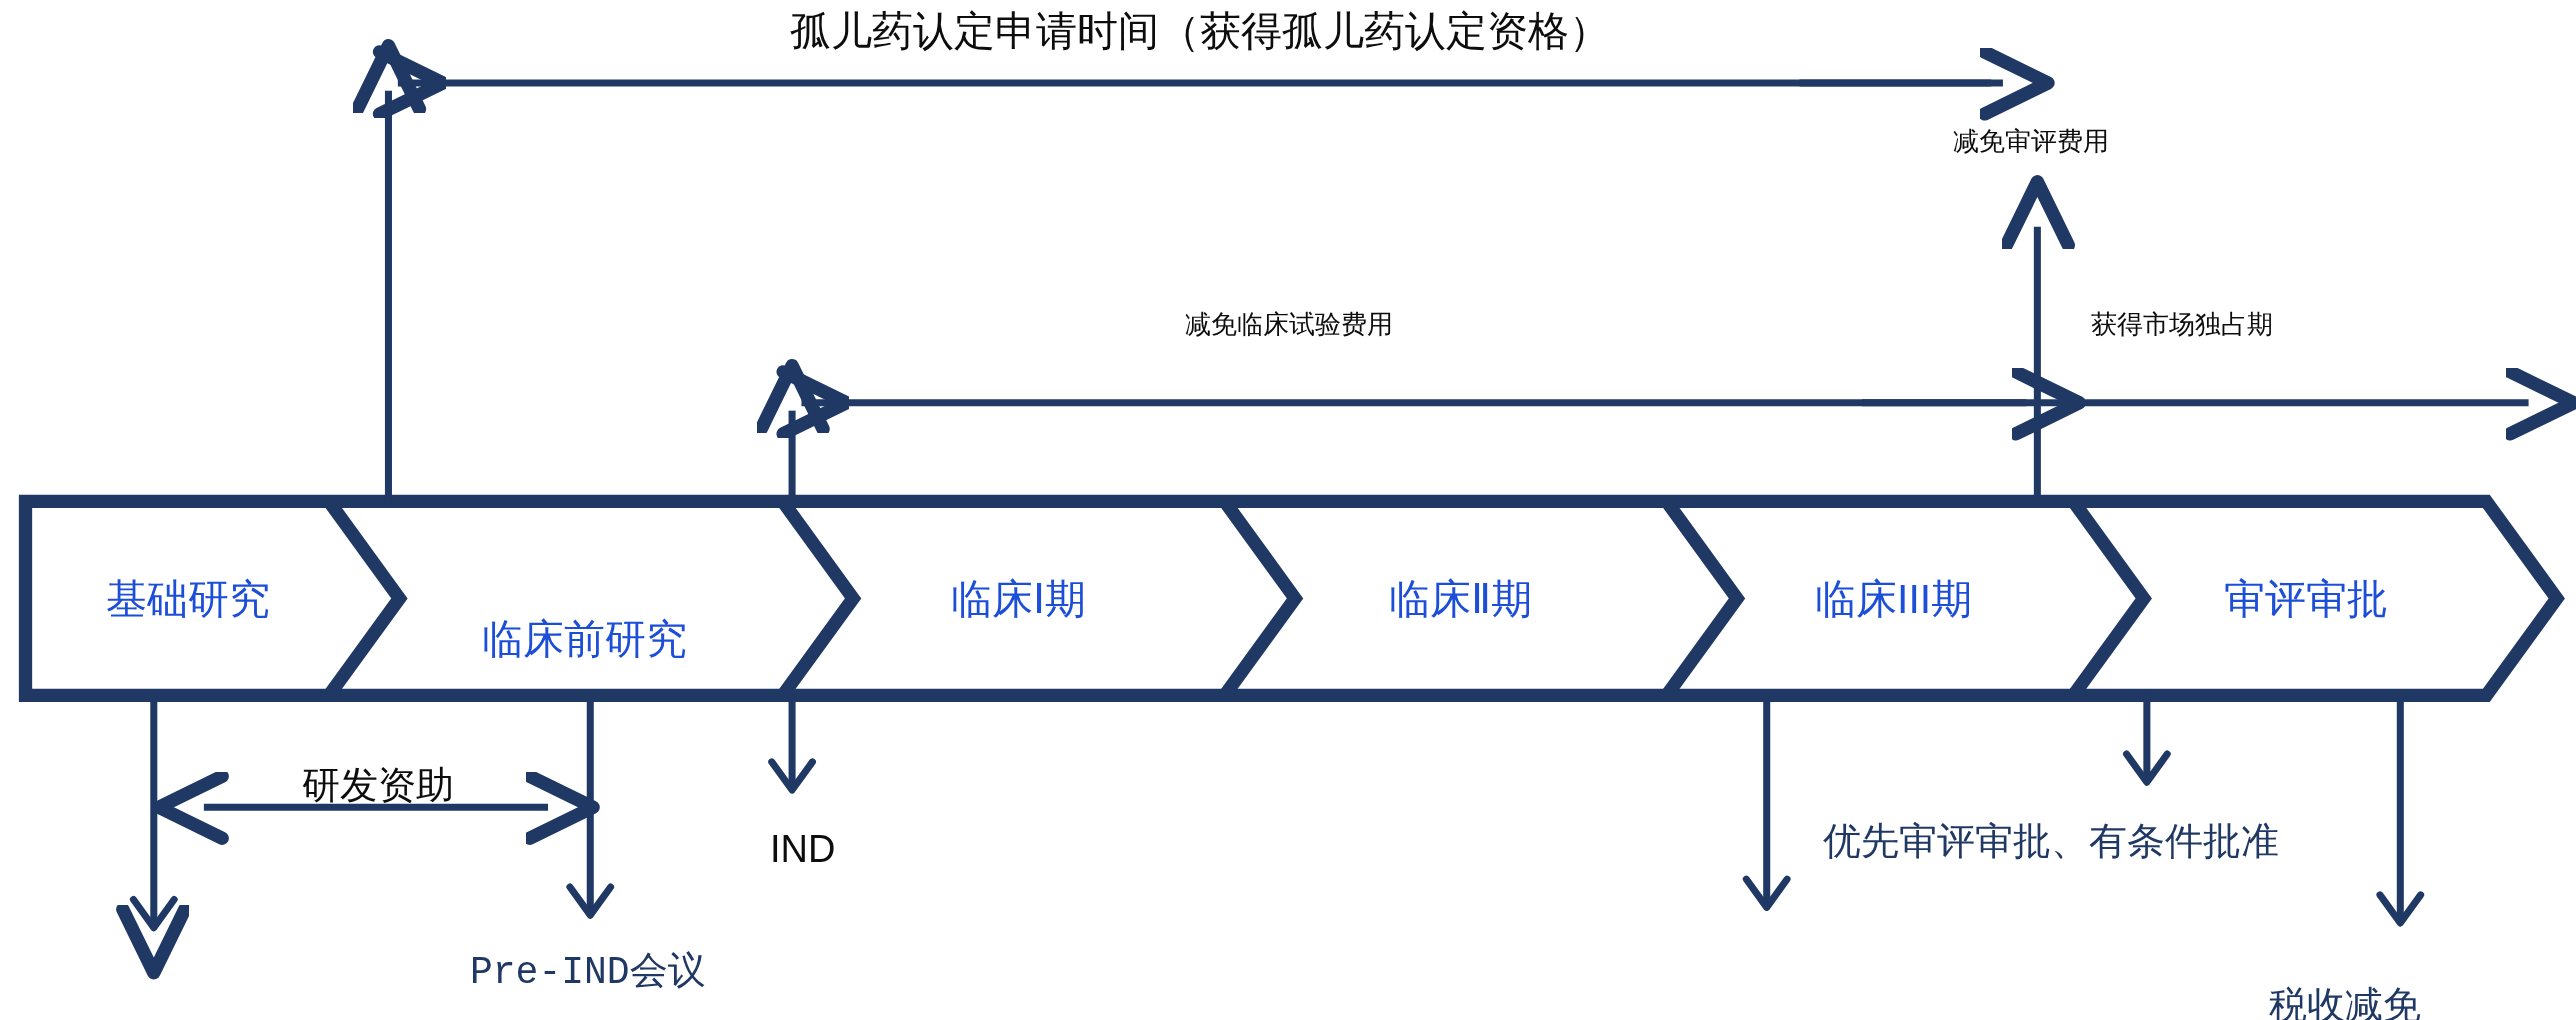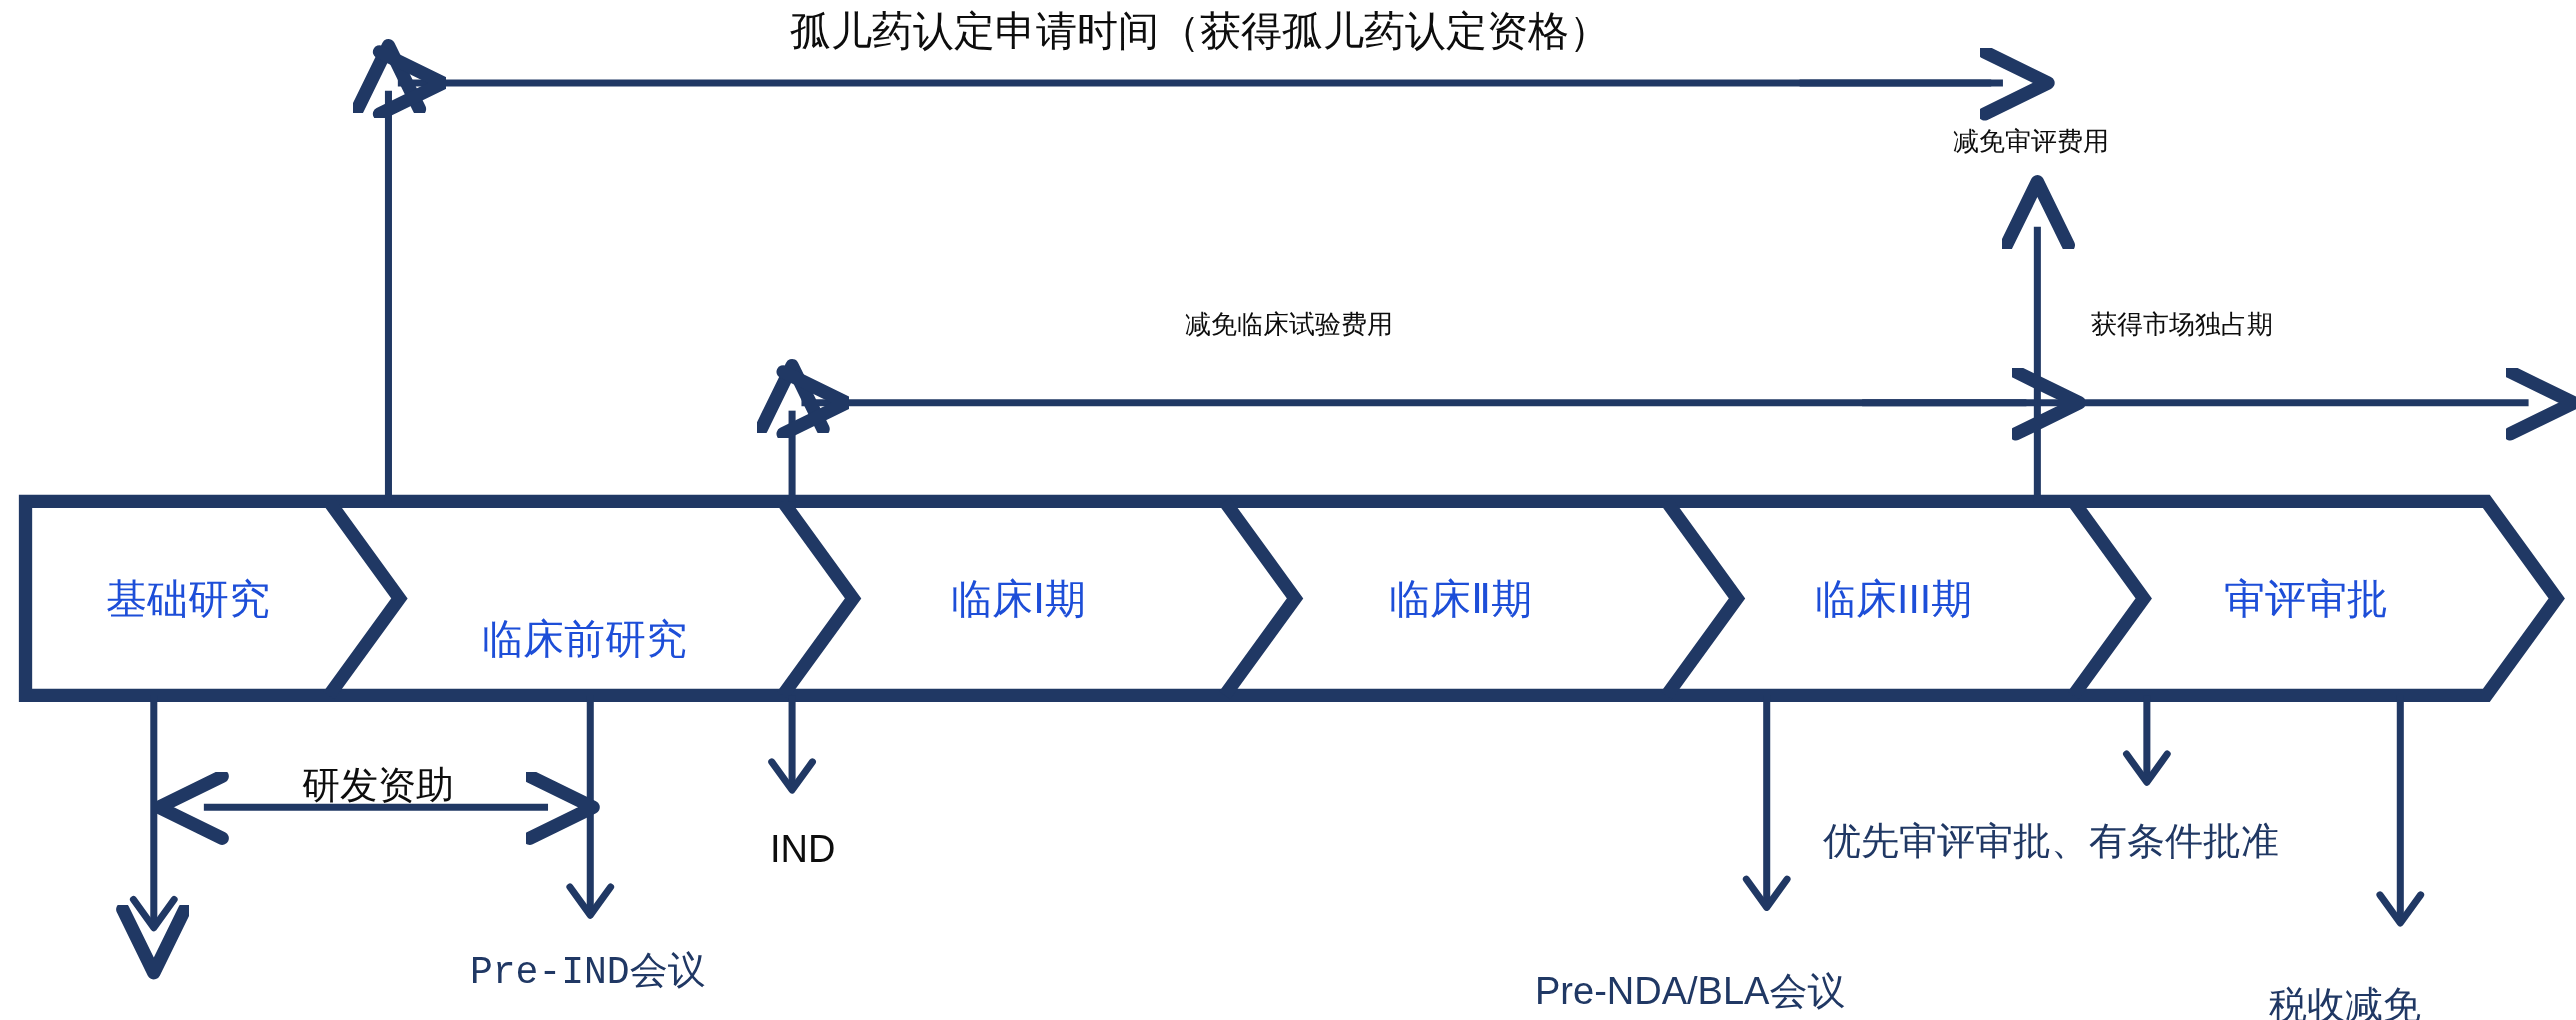--- a/index.html
+++ b/index.html
@@ -112,18 +112,17 @@
   <div class="stage-label" style="left:2224px; top:579px;">审评审批</div>
 
   <div class="lbl lbl-black t-small" style="left:302px; top:736px;">研发资助</div>
 
   <div class="lbl lbl-black t-small" style="left:770px; top:800px;">IND</div>
 
   <div class="lbl lbl-blue t-small" style="left:1823px; top:792px;">优先审评审批、有条件批准</div>
 
   <div class="lbl lbl-blue t-small" style="left:470px; top:924px;font-family:Liberation Mono, monospace;">Pre-IND会议</div>
 
-  <div class="lbl lbl-blue t-small" style="left:1535px; top:942px;">Pre-NDA/BLA会议</div>
 
   <div class="lbl lbl-blue t-small" style="left:2269px; top:956px;">税收减免</div>
 
 </div>
 
 
 </body></html>

